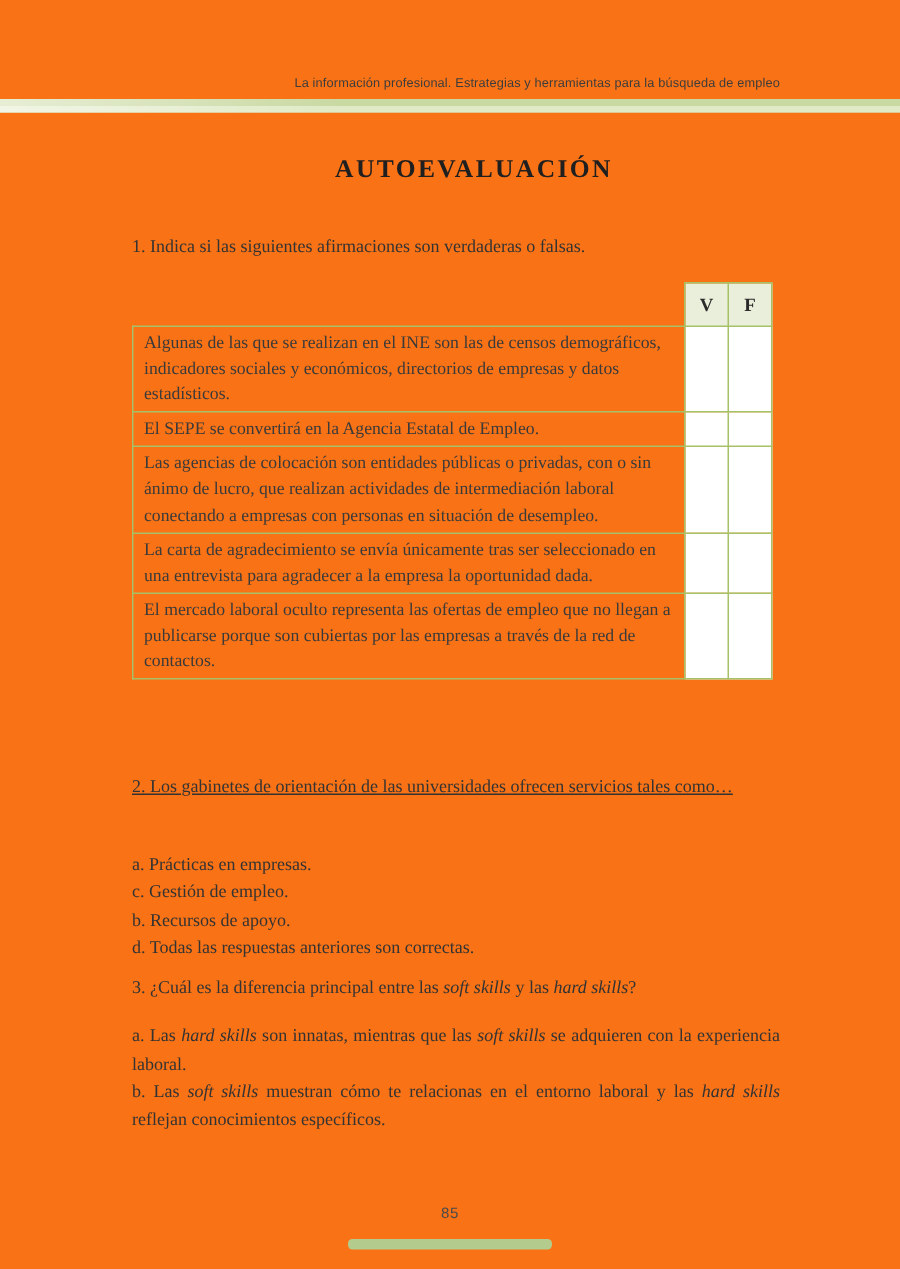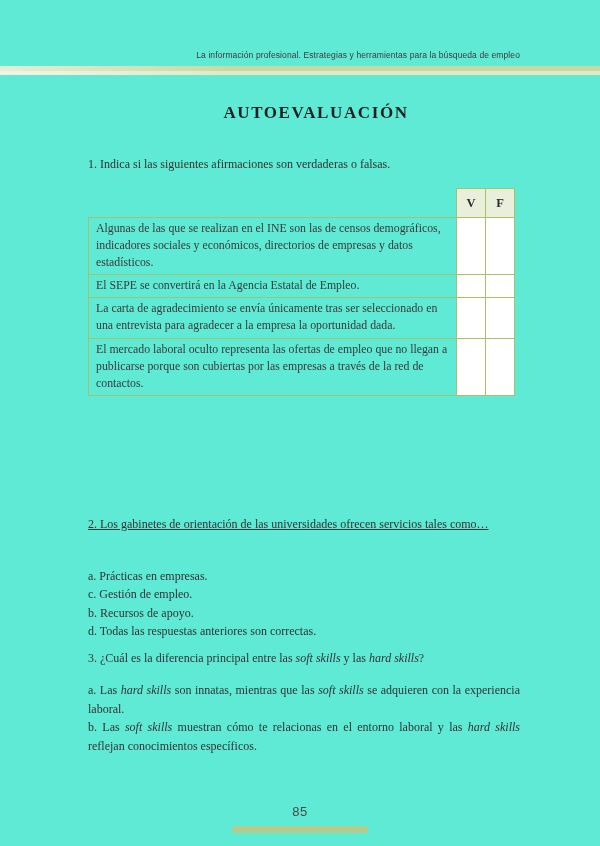--- a/index.html
+++ b/index.html
@@ -1,19 +1,19 @@
 <!DOCTYPE html>
 <html><head>
 <meta charset="utf-8">
 <style>
   html,body{margin:0;padding:0;background:#ffffff;}
   .page{
     position:relative;
     width:600px;height:846px;
-    background:#5eead4;
+    background:#f97316;
     font-family:"Liberation Serif", serif;
     color:#3a3a3a;
     overflow:hidden;
   }
   .running-header{
     position:absolute;top:50px;right:80px;
     font-family:"Liberation Sans", sans-serif;
     font-size:8.5px;color:#3c3c3c;letter-spacing:.1px;
   }
   .header-band{
@@ -51,21 +51,21 @@
   }
   .vf-table td{border:1.5px solid #a6c167;vertical-align:middle;}
   .vf-table td.stmt{padding:2px 7px 3px 7px;text-align:left;}
   .vf-table td.ans{background:#ffffff;}
   .q-block{position:absolute;left:88px;width:432px;font-size:12px;color:#333;}
   .justify{text-align:justify;line-height:18.5px;}
   .options{line-height:18.4px;}
   .pagenum{
     position:absolute;top:804px;left:0;width:600px;text-align:center;
     font-family:"Liberation Sans", sans-serif;
-    font-size:13px;color:#4a4a4a;letter-spacing:.5px;
+    font-size:10px;color:#4a4a4a;letter-spacing:.5px;
   }
   .footer-bar{
     position:absolute;top:826px;left:50%;transform:translateX(-50%);
     width:136px;height:7px;border-radius:3px;background:#b3cb8c;
   }
 </style>
 </head>
 <body>
 
 <div class="page">
@@ -95,20 +95,25 @@
           <td class="stmt">Algunas de las que se realizan en el INE son las de censos demográficos, indicadores sociales y económicos, directorios de empresas y datos estadísticos.</td>
           <td class="ans"></td>
           <td class="ans"></td>
         </tr>
         <tr>
           <td class="stmt">El SEPE se convertirá en la Agencia Estatal de Empleo.</td>
           <td class="ans"></td>
           <td class="ans"></td>
         </tr>
         <tr>
+          <td class="stmt">Las agencias de colocación son entidades públicas o privadas, con o sin ánimo de lucro, que realizan actividades de intermediación laboral conectando a empresas con personas en situación de desempleo.</td>
+          <td class="ans"></td>
+          <td class="ans"></td>
+        </tr>
+        <tr>
           <td class="stmt">La carta de agradecimiento se envía únicamente tras ser seleccionado en una entrevista para agradecer a la empresa la oportunidad dada.</td>
           <td class="ans"></td>
           <td class="ans"></td>
         </tr>
         <tr>
           <td class="stmt">El mercado laboral oculto representa las ofertas de empleo que no llegan a publicarse porque son cubiertas por las empresas a través de la red de contactos.</td>
           <td class="ans"></td>
           <td class="ans"></td>
         </tr>
       </tbody>

